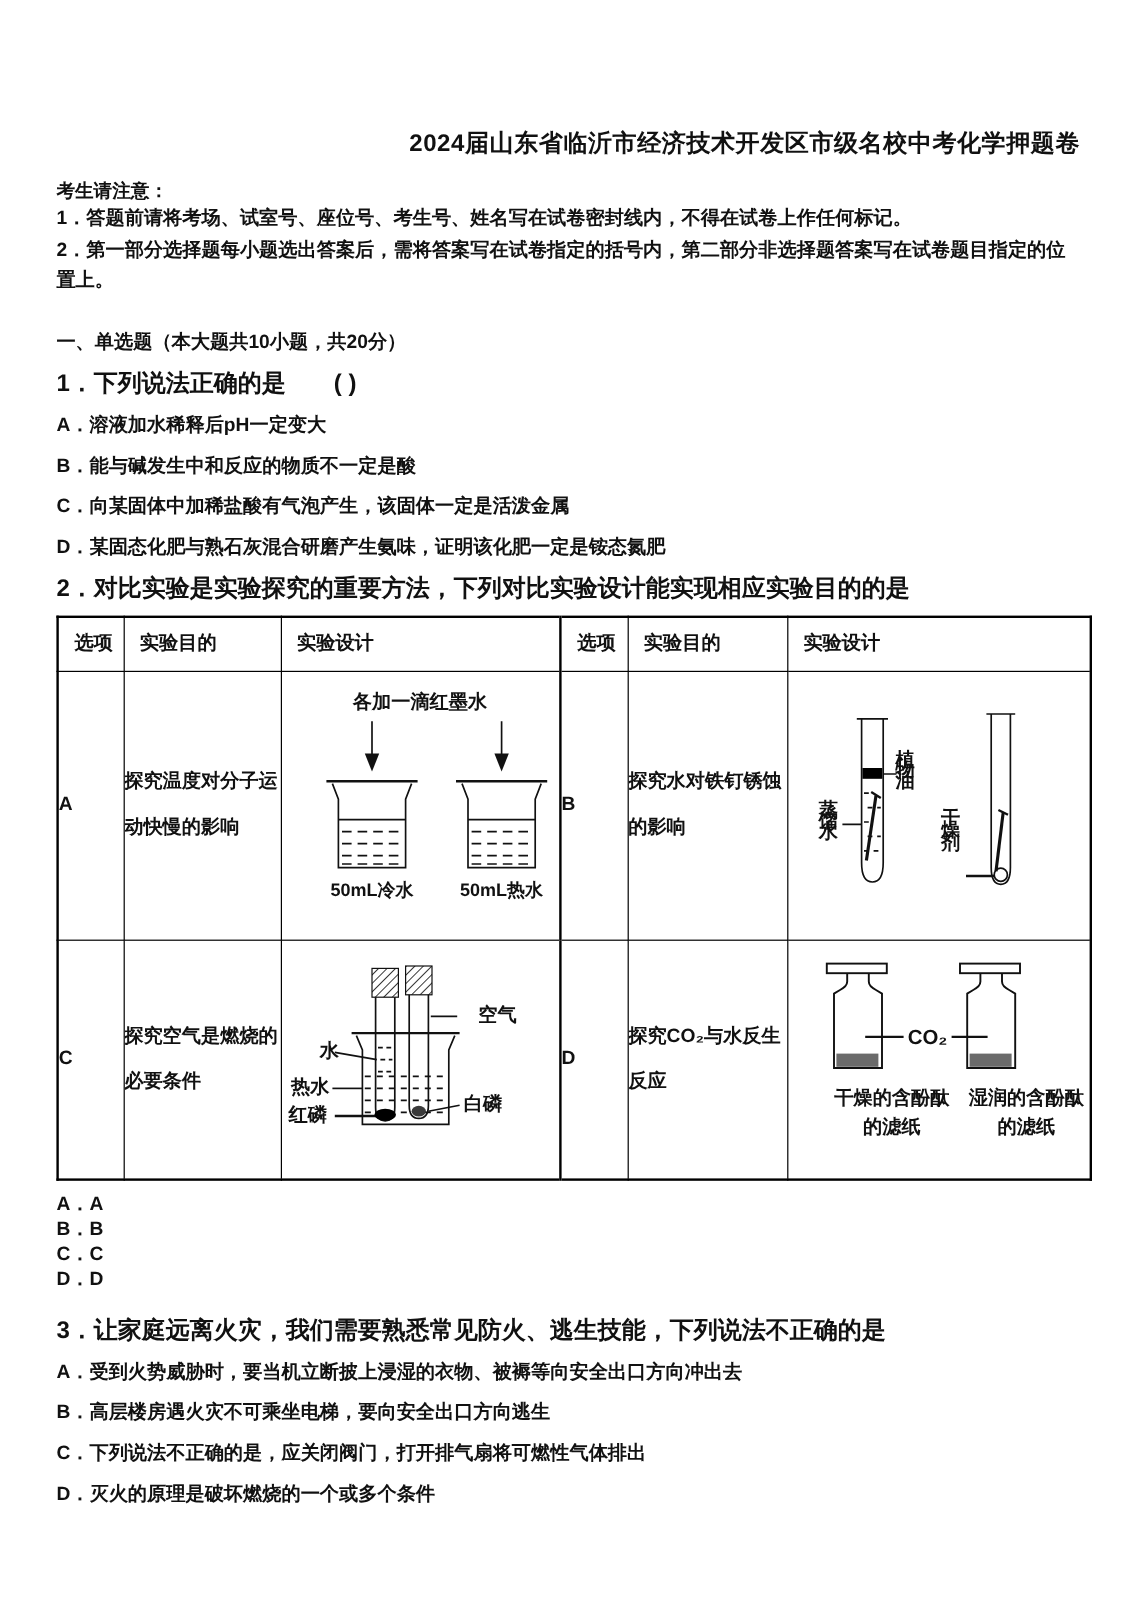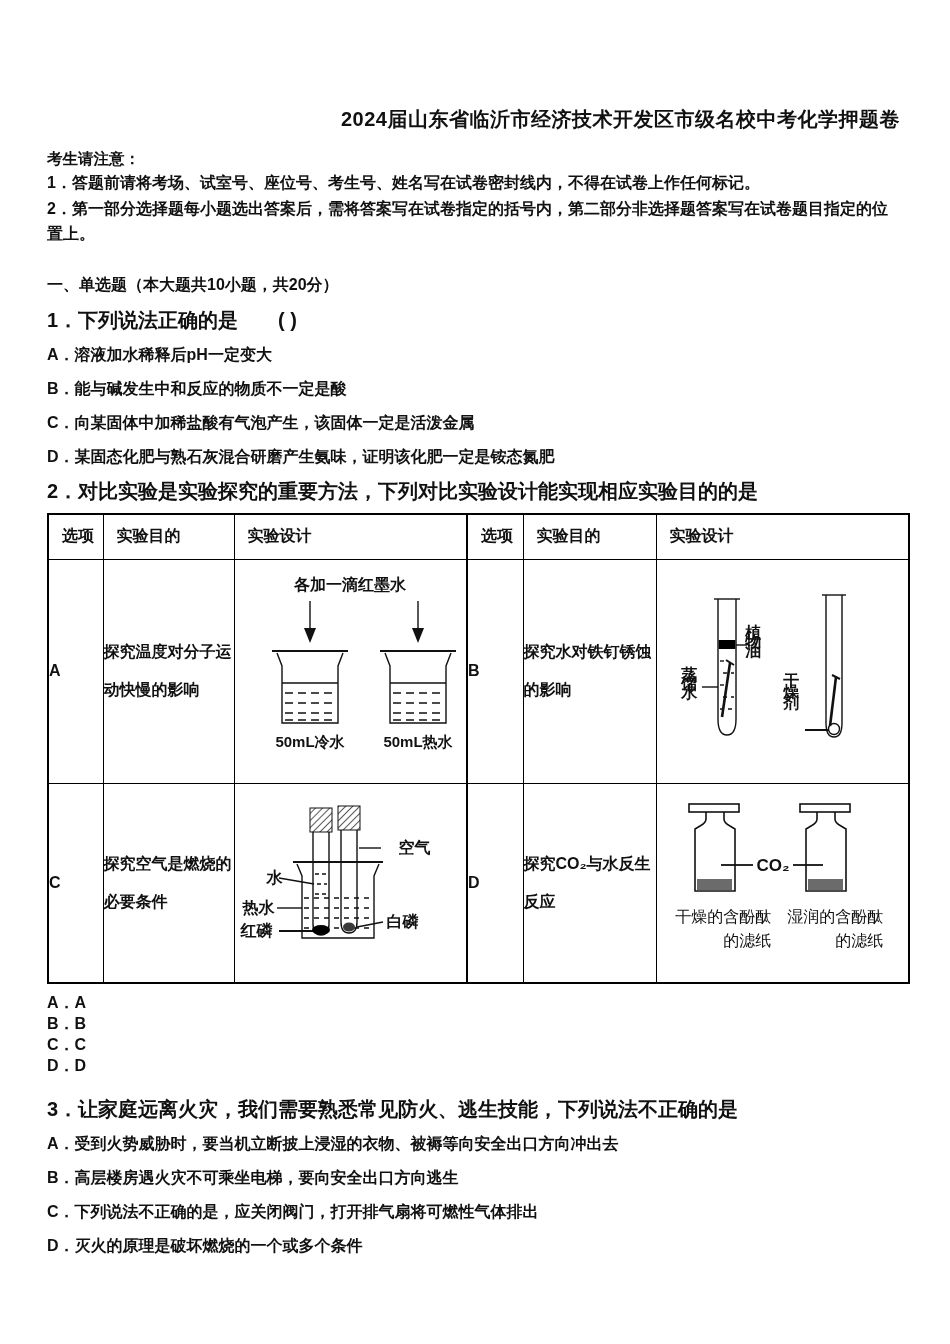--- a/index.html
+++ b/index.html
@@ -107,24 +107,25 @@
   }
   .vlabel{
     writing-mode:vertical-rl;
     text-orientation:upright;
     letter-spacing:9px;
     white-space:nowrap;
   }
   .dcaption{
     position:absolute;
     font-size:16px;
-    font-weight:400;
+    font-weight:700;
     color:#111;
     line-height:24px;
-    text-align:right;
+    text-align:center;
+    margin-left:20px;
   }
   .q3-block{ margin-top:21px; }
 </style>
 </head>
 <body>
 
 <div class="page">
 
   <div class="title">2024届山东省临沂市经济技术开发区市级名校中考化学押题卷</div>
 

